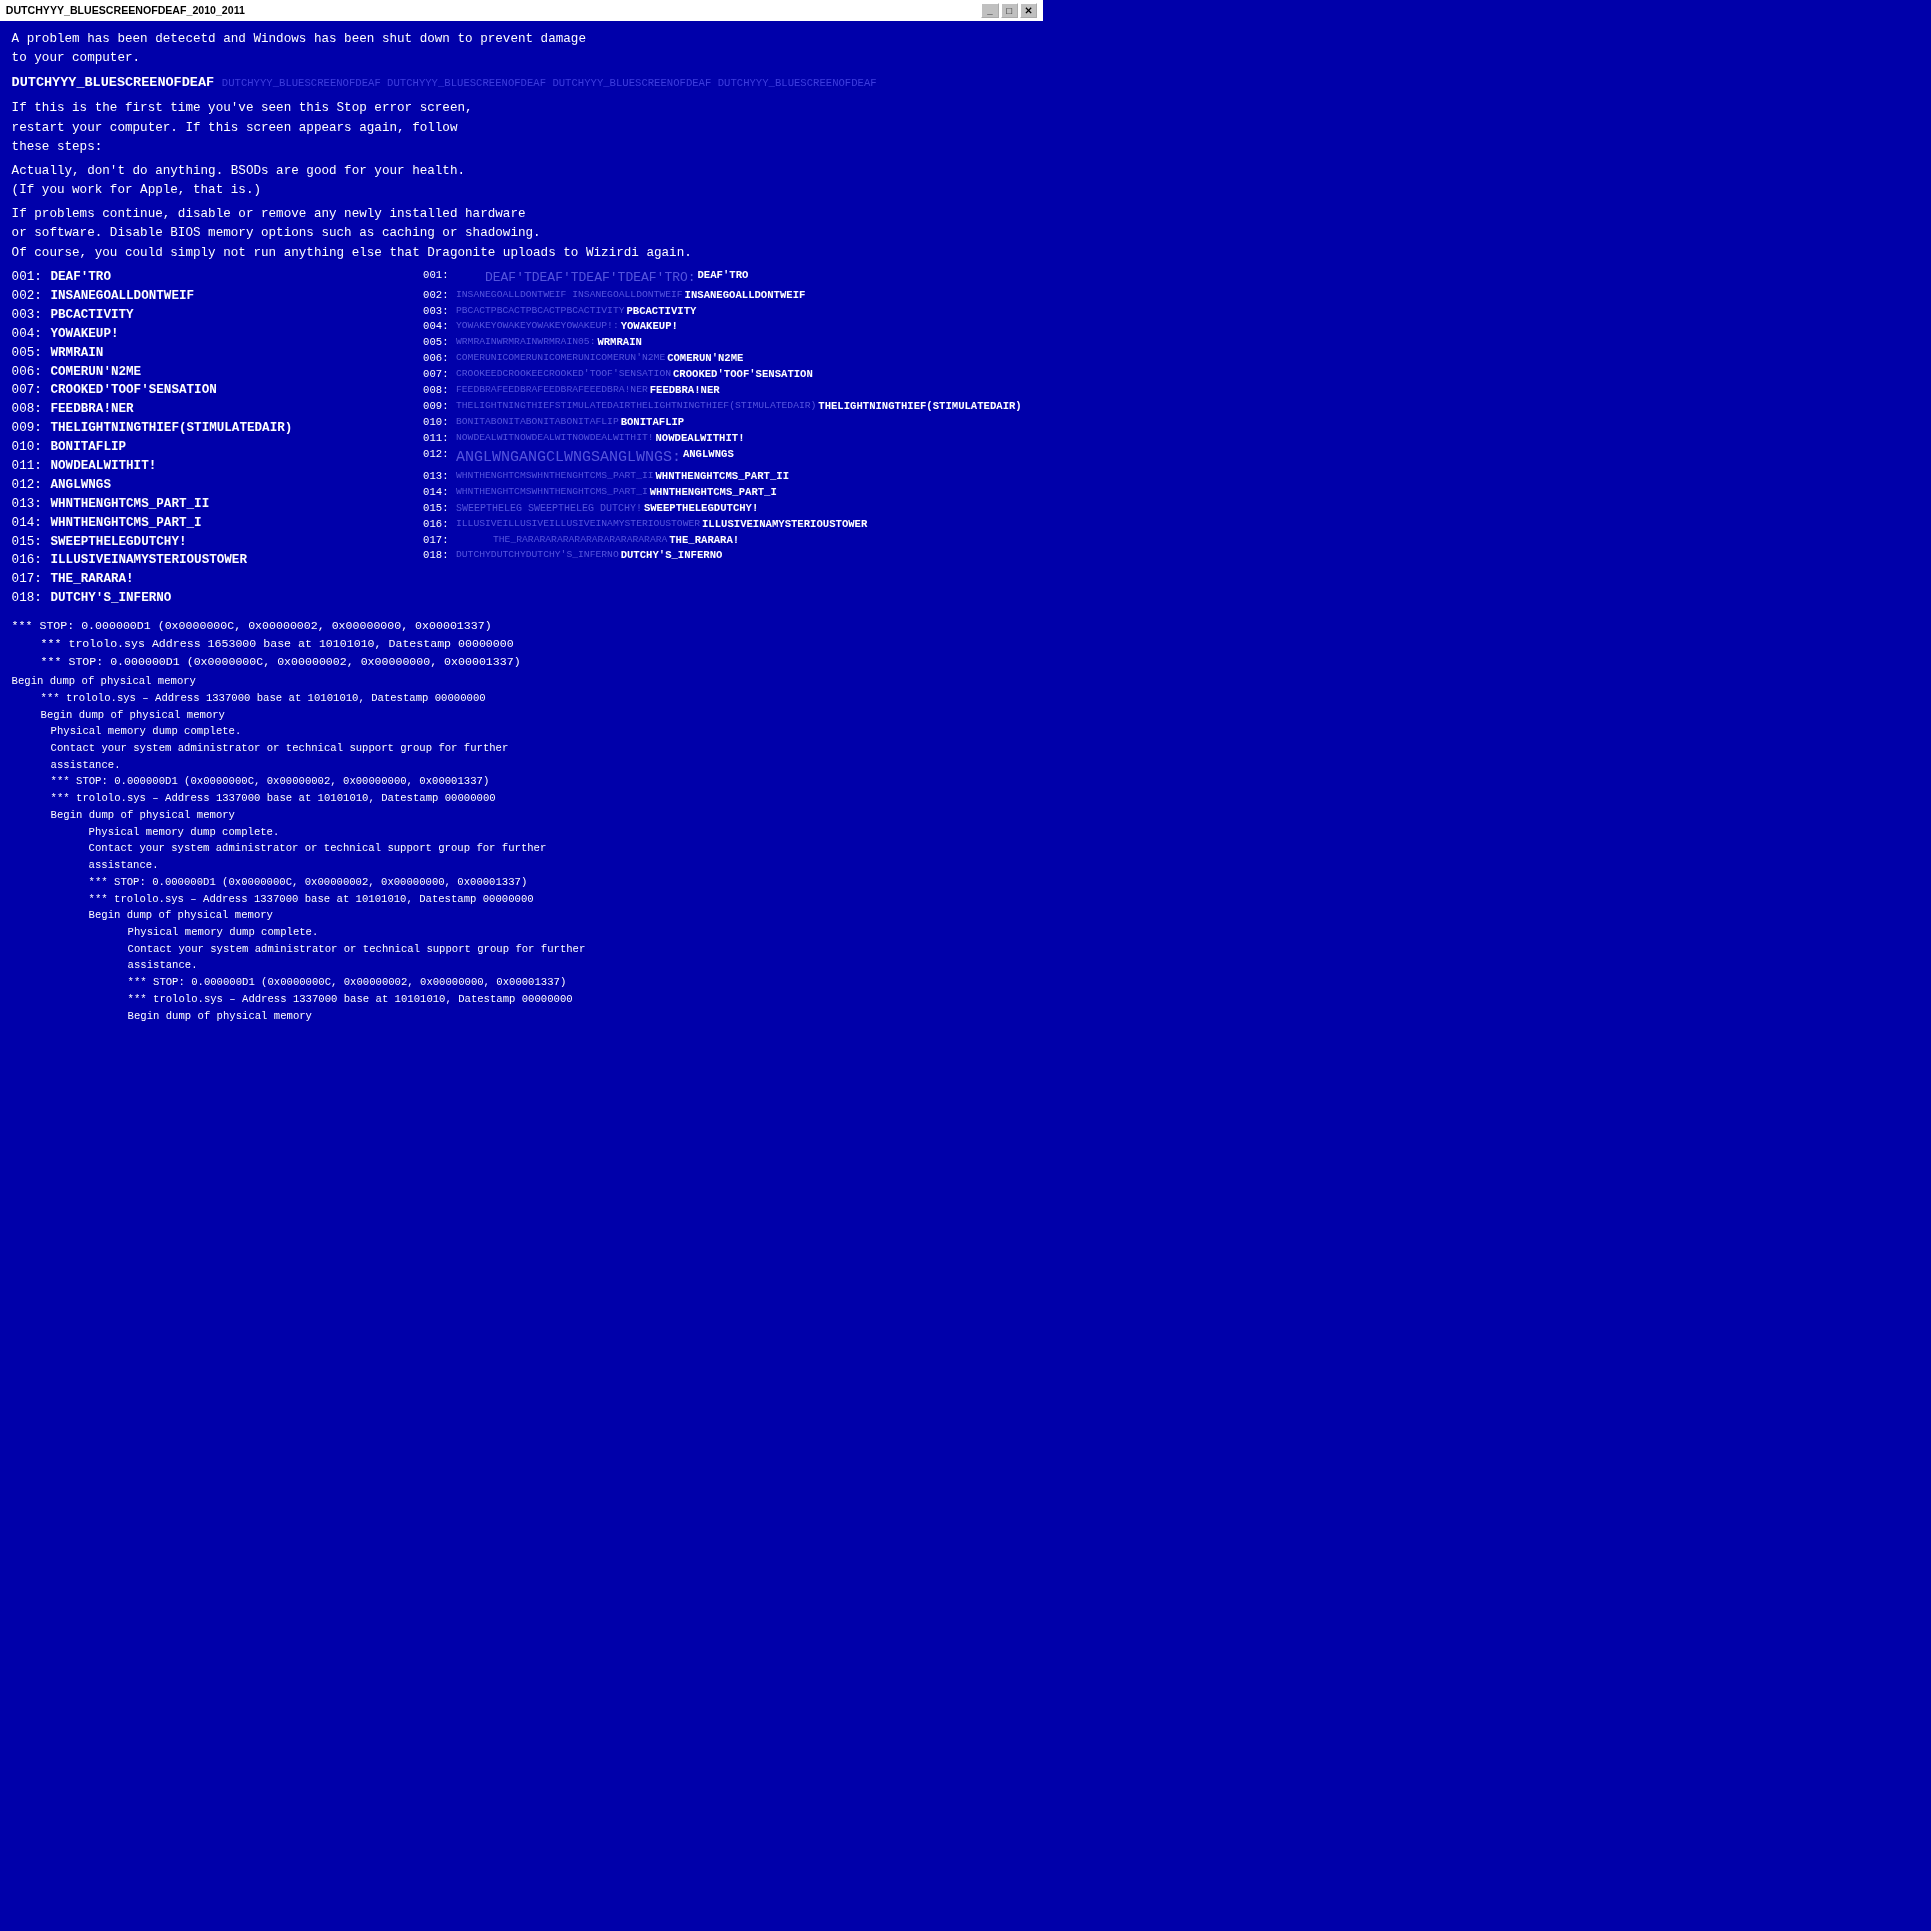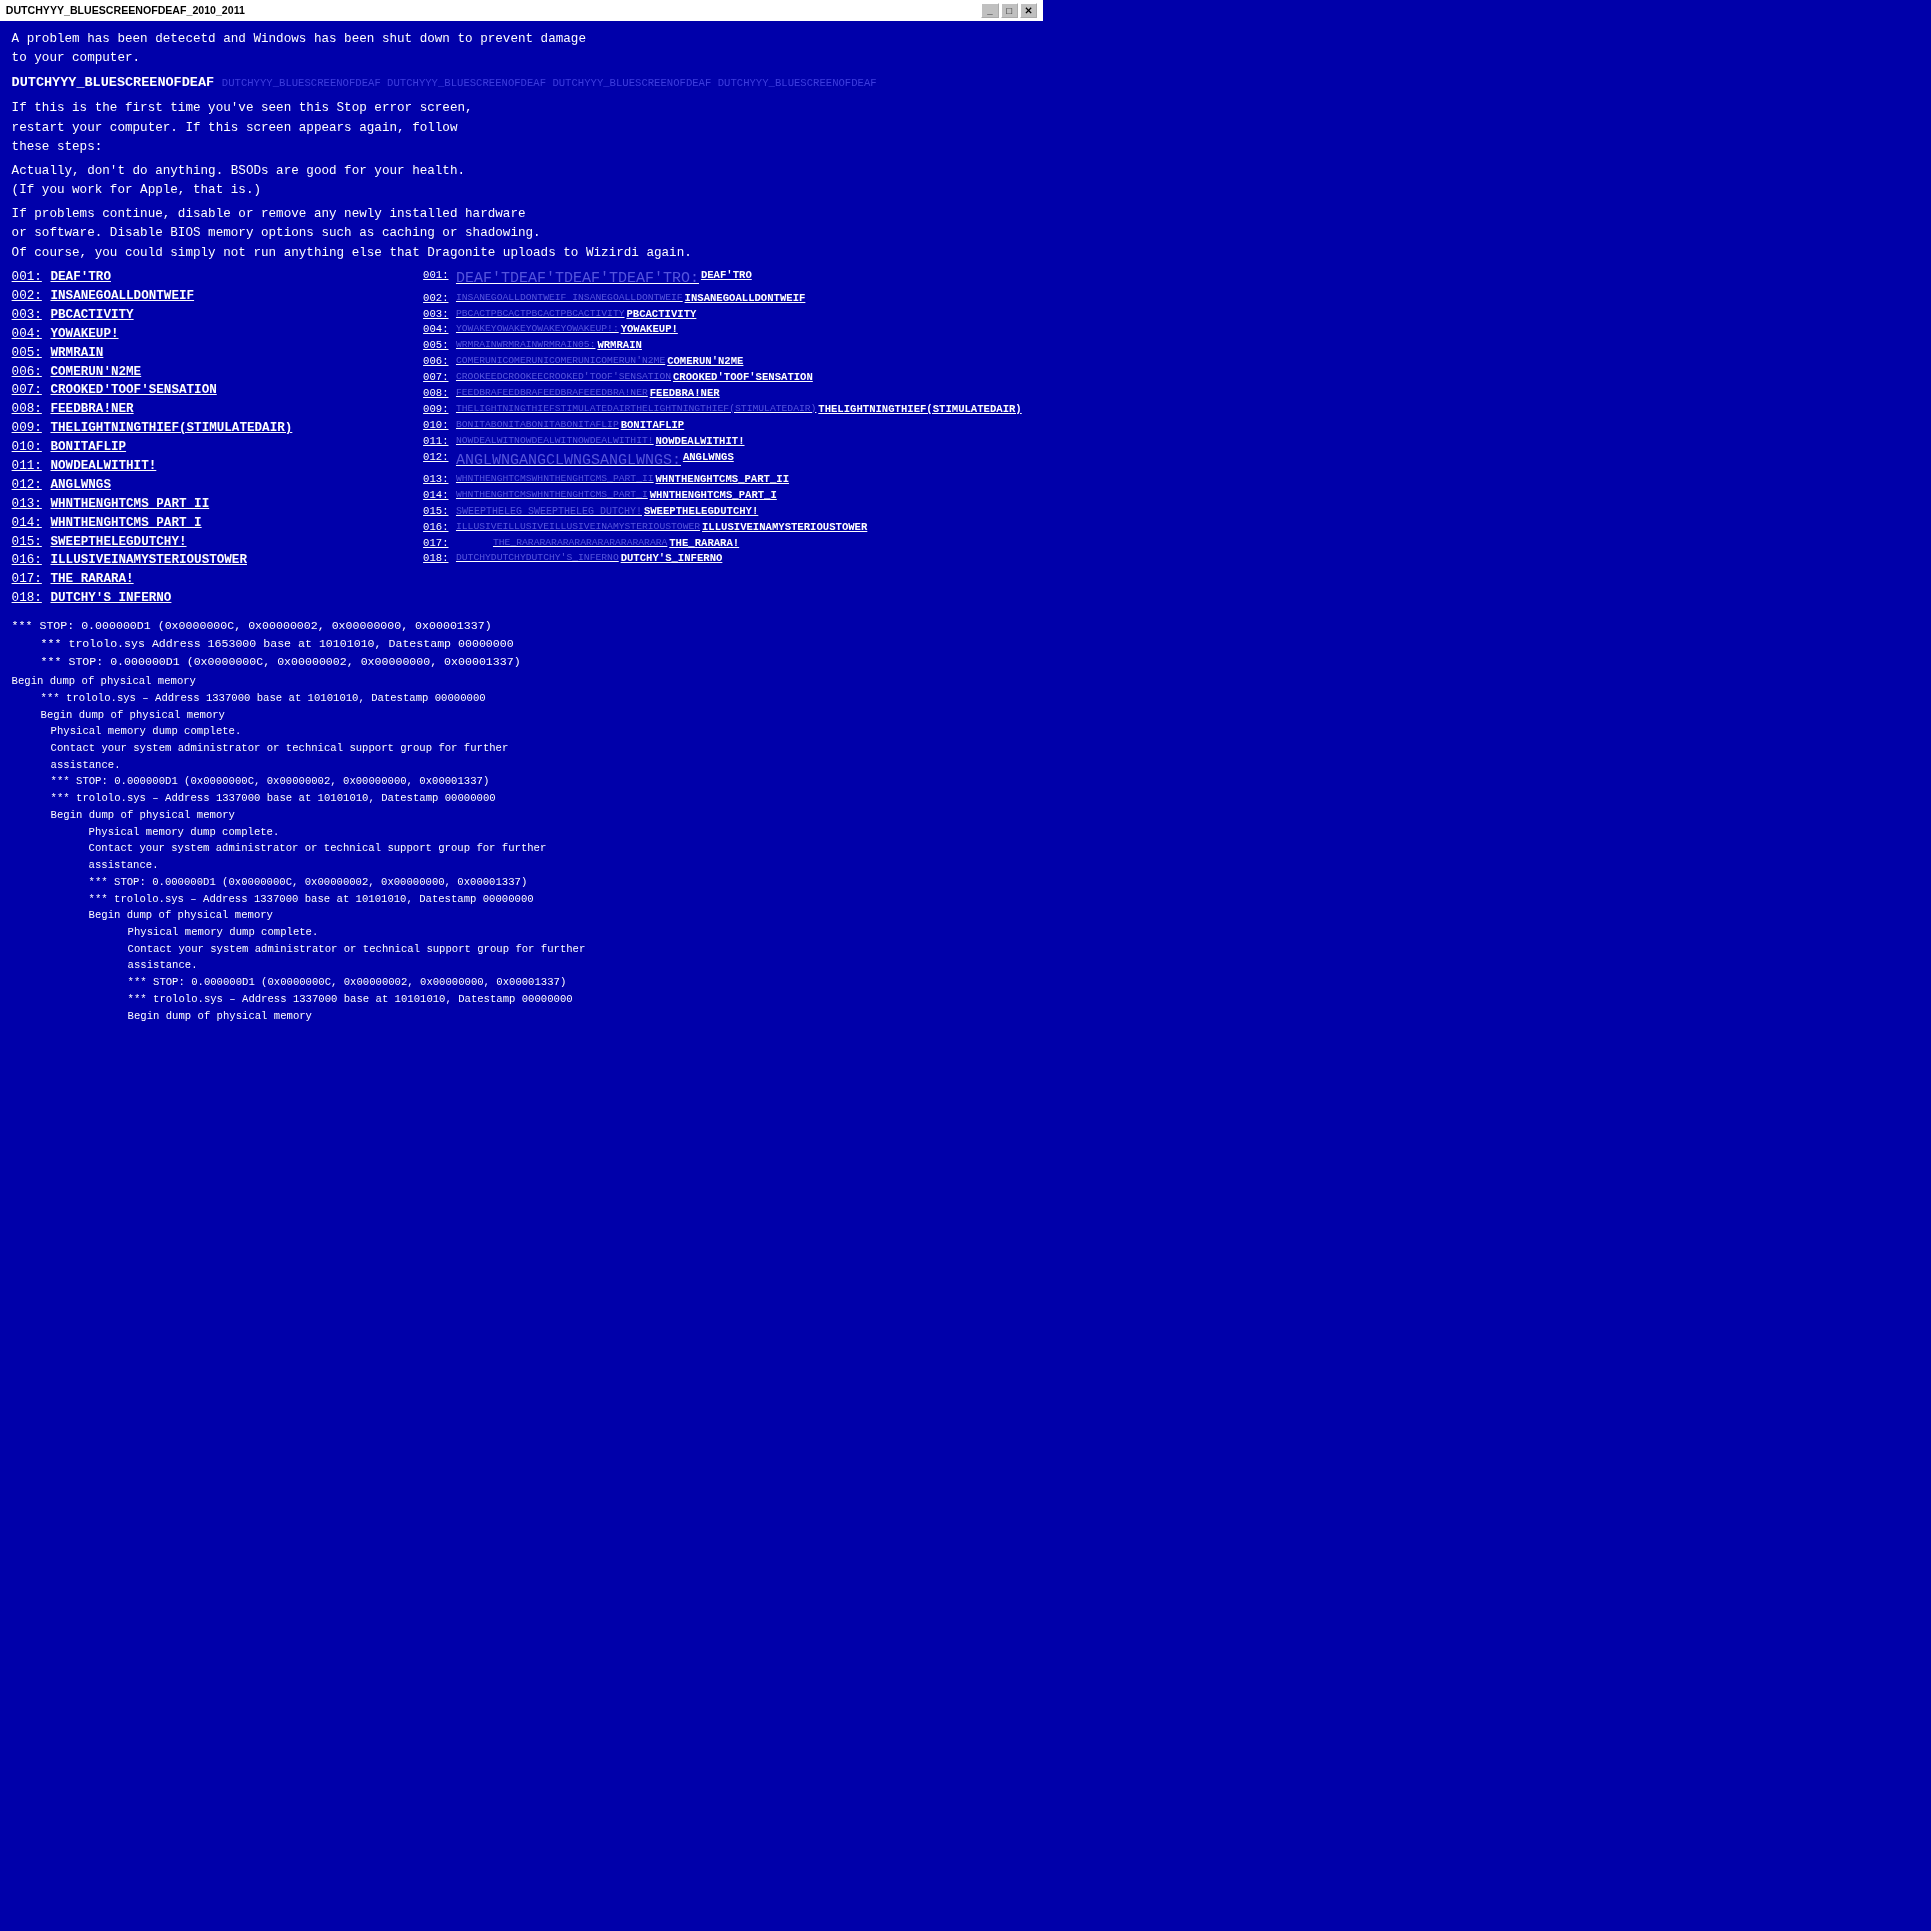--- a/index.html
+++ b/index.html
@@ -78,21 +78,20 @@
     .main-title {
       font-weight: bold;
       font-size: 13.5px;
       color: #ffffff;
     }
     .error-list {
       display: grid;
       grid-template-columns: 1fr 1fr;
       gap: 17px;
       margin: 3.9px 0;
-      text-decoration: underline;
     }
     .error-col {
       padding-right: 9.7px;
     }
     .error-item {
       display: flex;
       gap: 3.9px;
       line-height: 1.5;
     }
     .error-num {
@@ -233,21 +232,21 @@
             <span class="error-name bold">THE_RARARA!</span>
           </div>
           <div class="error-item">
             <span class="error-num">018:</span>
             <span class="error-name bold">DUTCHY'S_INFERNO</span>
           </div>
         </div>
       <div class="error-col" id="right-col">
           <div style="display: flex; gap: 1.9px; line-height: 1.5; font-size: 10.6px;">
             <span style="min-width:31px;color:#fff;">001:</span>
-            <span style="color:rgba(140,140,255,0.6);font-size:15px;">DEAF'TDEAF'TDEAF'TDEAF'TRO: </span>
+            <span style="color:rgba(140,140,255,0.6);font-size:13px;margin-left:29px;">DEAF'TDEAF'TDEAF'TDEAF'TRO: </span>
             <span style="font-weight:bold;color:#fff;">DEAF'TRO</span>
           </div>
           <div style="display: flex; gap: 1.9px; line-height: 1.5; font-size: 10.6px;">
             <span style="min-width:31px;color:#fff;">002:</span>
             <span style="color:rgba(140,140,255,0.6);font-size:9.7px;">INSANEGOALLDONTWEIF INSANEGOALLDONTWEIF</span>
             <span style="font-weight:bold;color:#fff;">INSANEGOALLDONTWEIF</span>
           </div>
           <div style="display: flex; gap: 1.9px; line-height: 1.5; font-size: 10.6px;">
             <span style="min-width:31px;color:#fff;">003:</span>
             <span style="color:rgba(140,140,255,0.6);font-size:9.7px;">PBCACTPBCACTPBCACTPBCACTIVITY</span>

